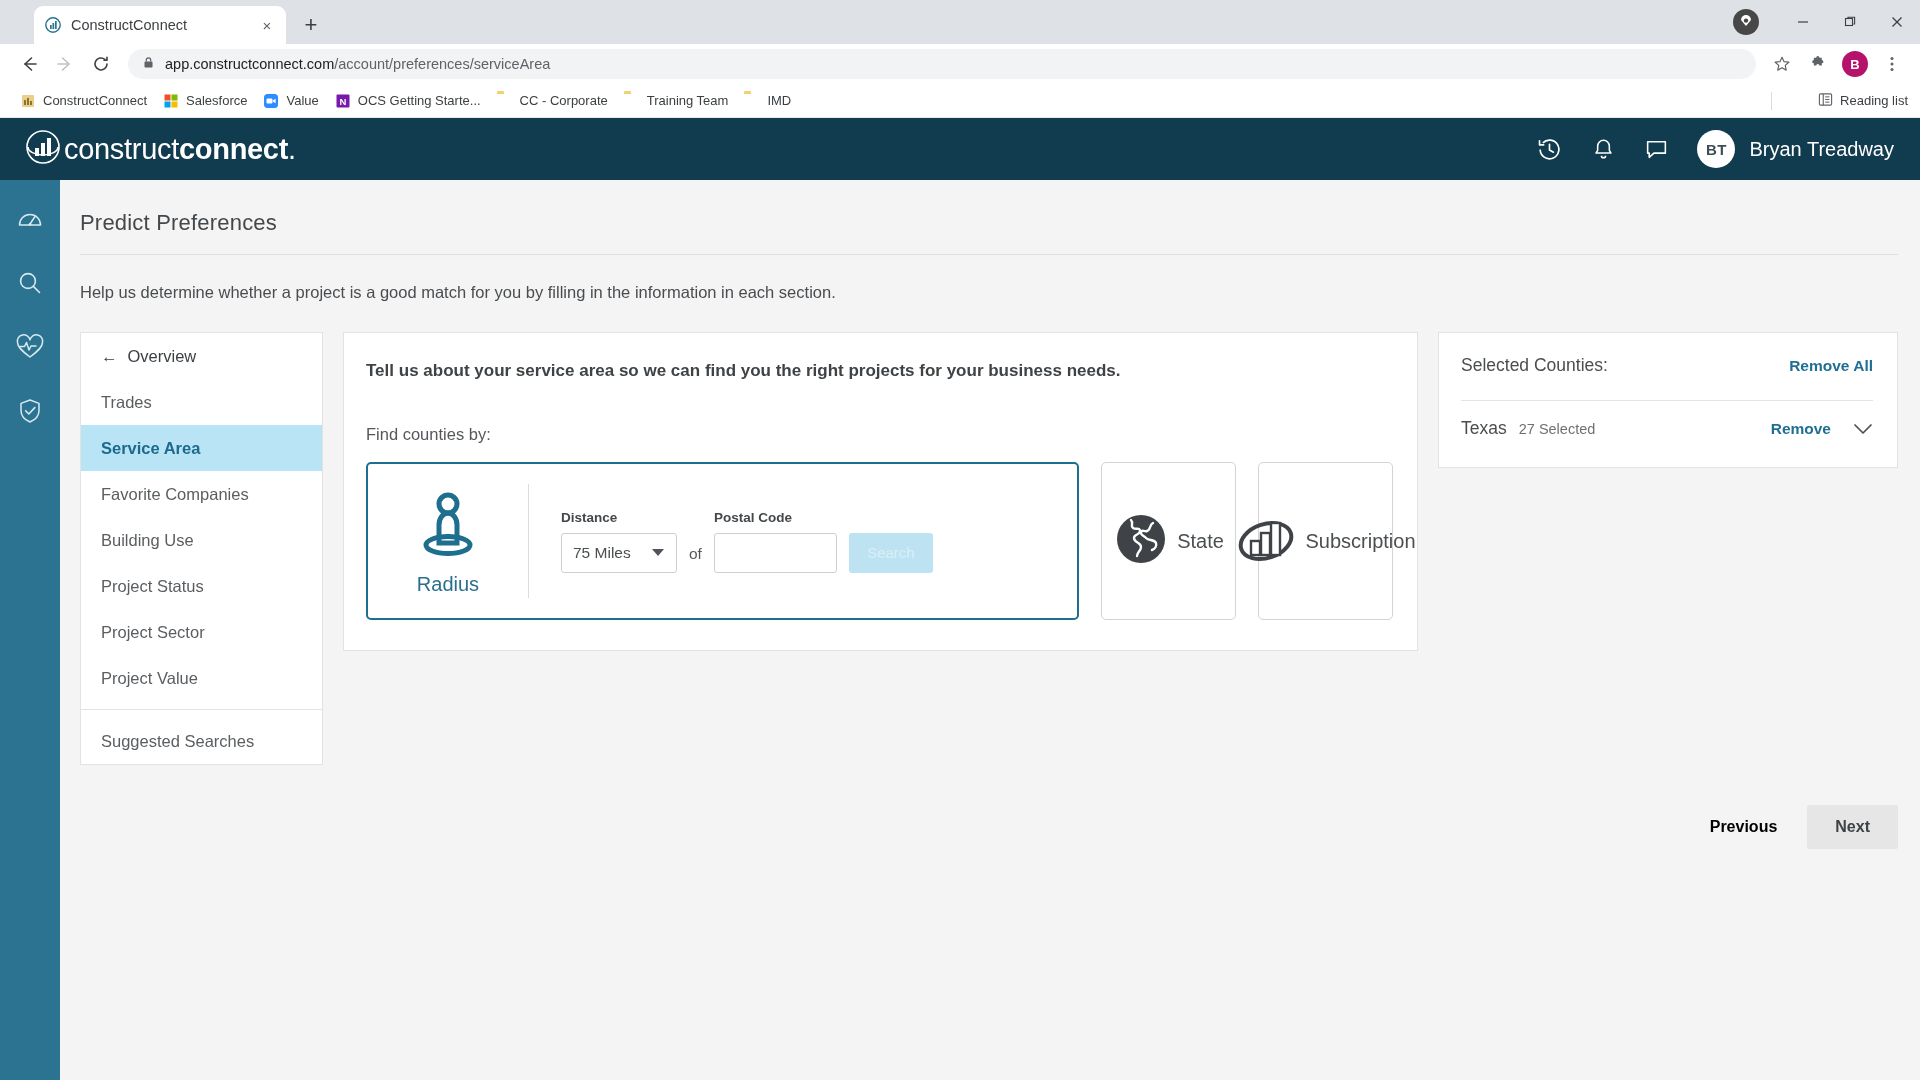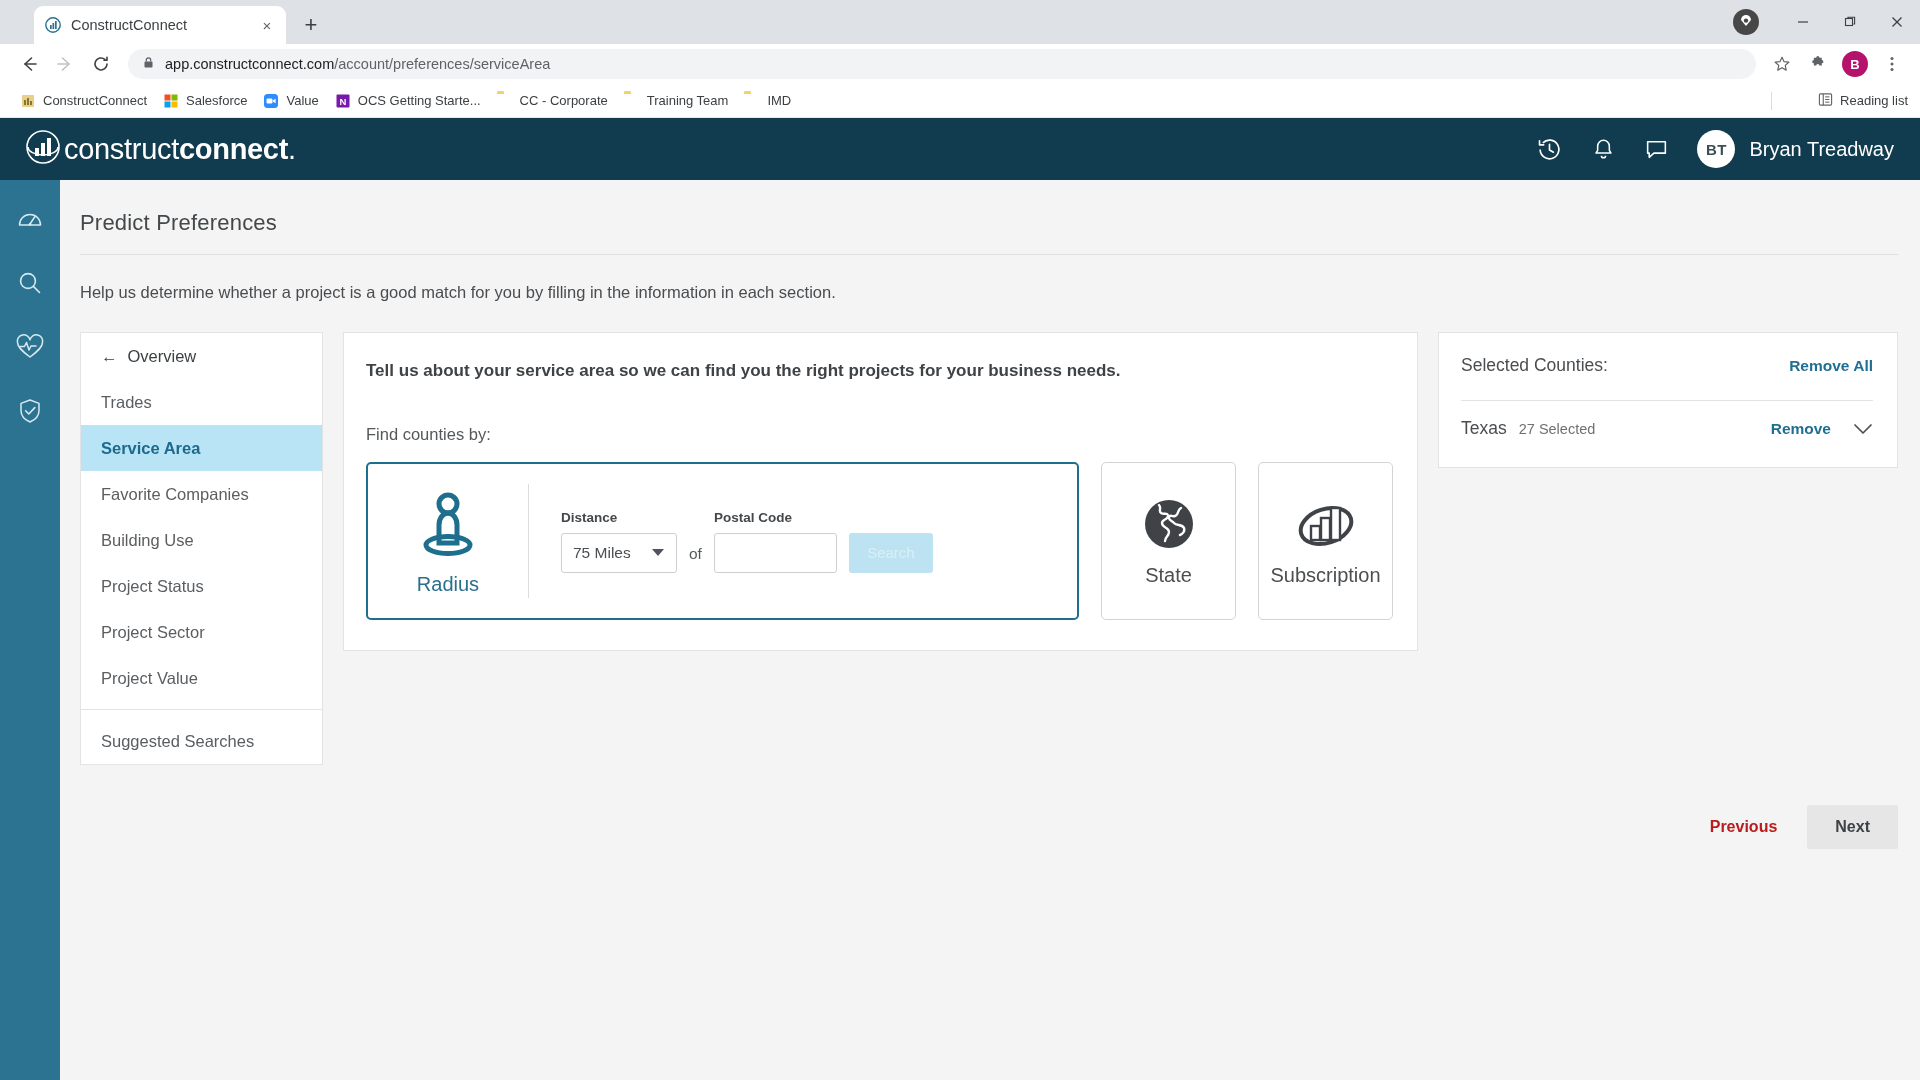--- a/index.html
+++ b/index.html
@@ -349,21 +349,21 @@
   .mode-card.selected {
     border: 2px solid #1e6e8e;
     flex: 1;
     padding: 12px 0 12px 0;
     min-width: 0;
   }
   .mode-card.square {
     width: 135px;
     flex: 0 0 135px;
     height: 158px;
-    flex-direction: column;
+    flex-direction: row;
     justify-content: center;
     gap: 8px;
     cursor: pointer;
     position: relative;
   }
   .mode-label {
     font-size: 20px;
     color: #4b4f52;
     text-align: center;
   }
@@ -503,21 +503,21 @@
     margin-top: 40px;
     padding: 0 22px 0 0;
     display: flex;
     justify-content: flex-end;
     align-items: center;
     gap: 26px;
   }
   .prev-btn {
     font-size: 16px;
     font-weight: 700;
-    color: #b91c1c;
+    color: #000000;
     background: none;
     border: none;
     font-family: "Liberation Sans", sans-serif;
     cursor: pointer;
     padding: 10px 4px;
   }
   .next-btn {
     font-size: 16px;
     font-weight: 700;
     color: #3f4346;

